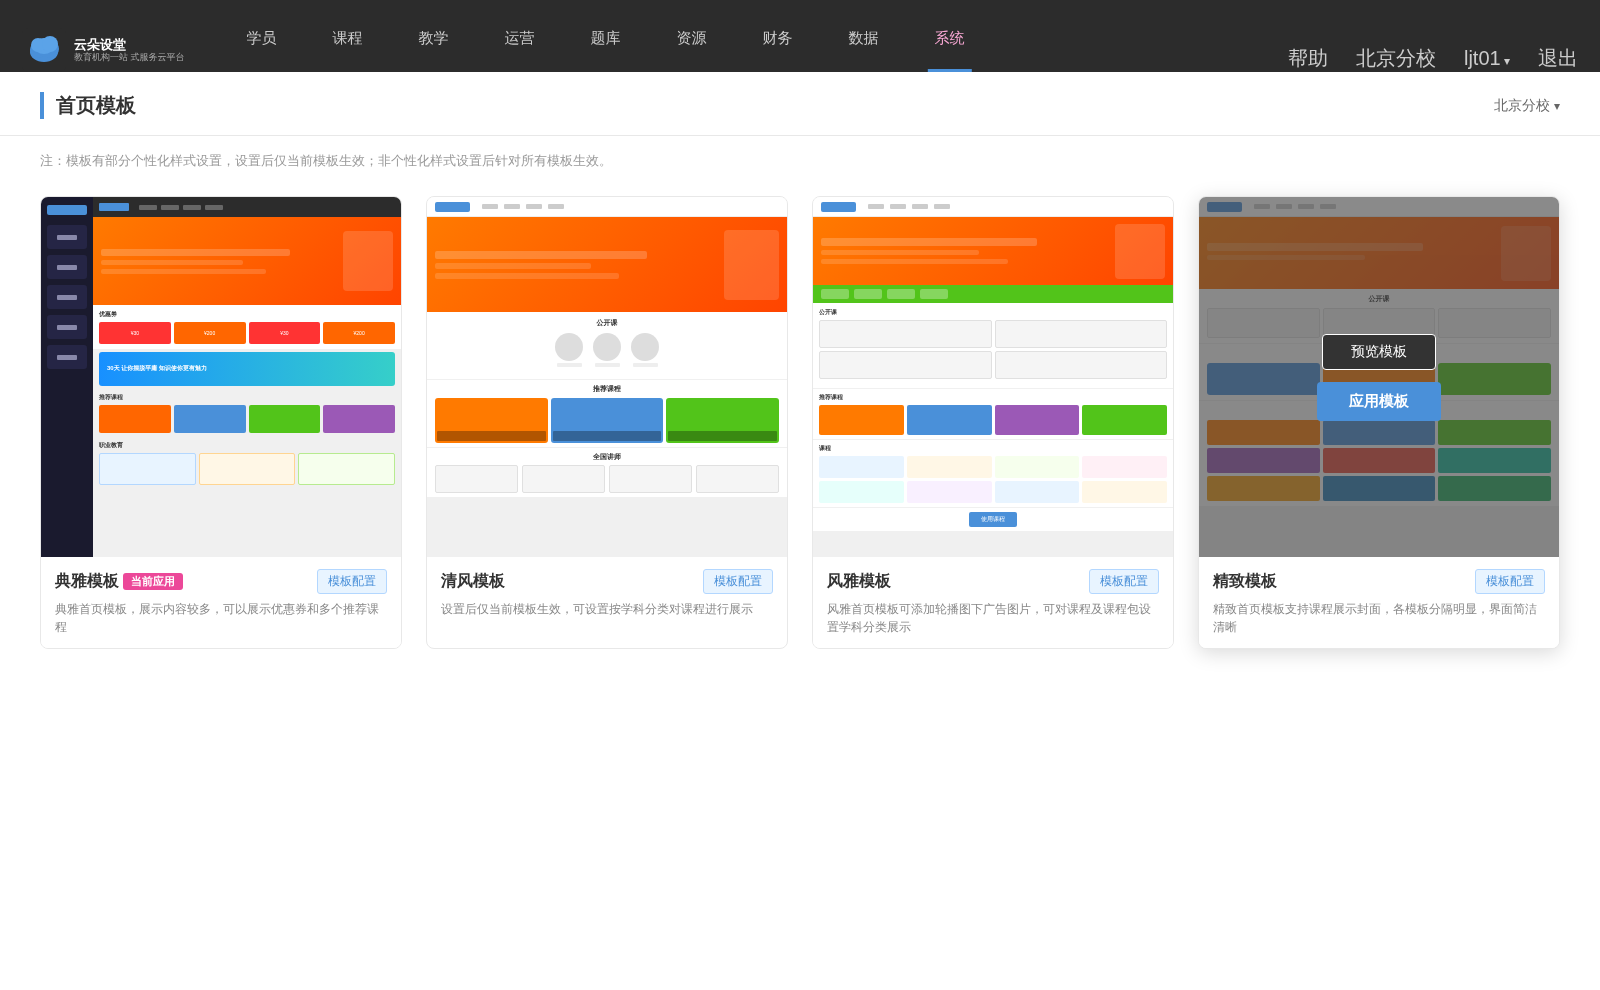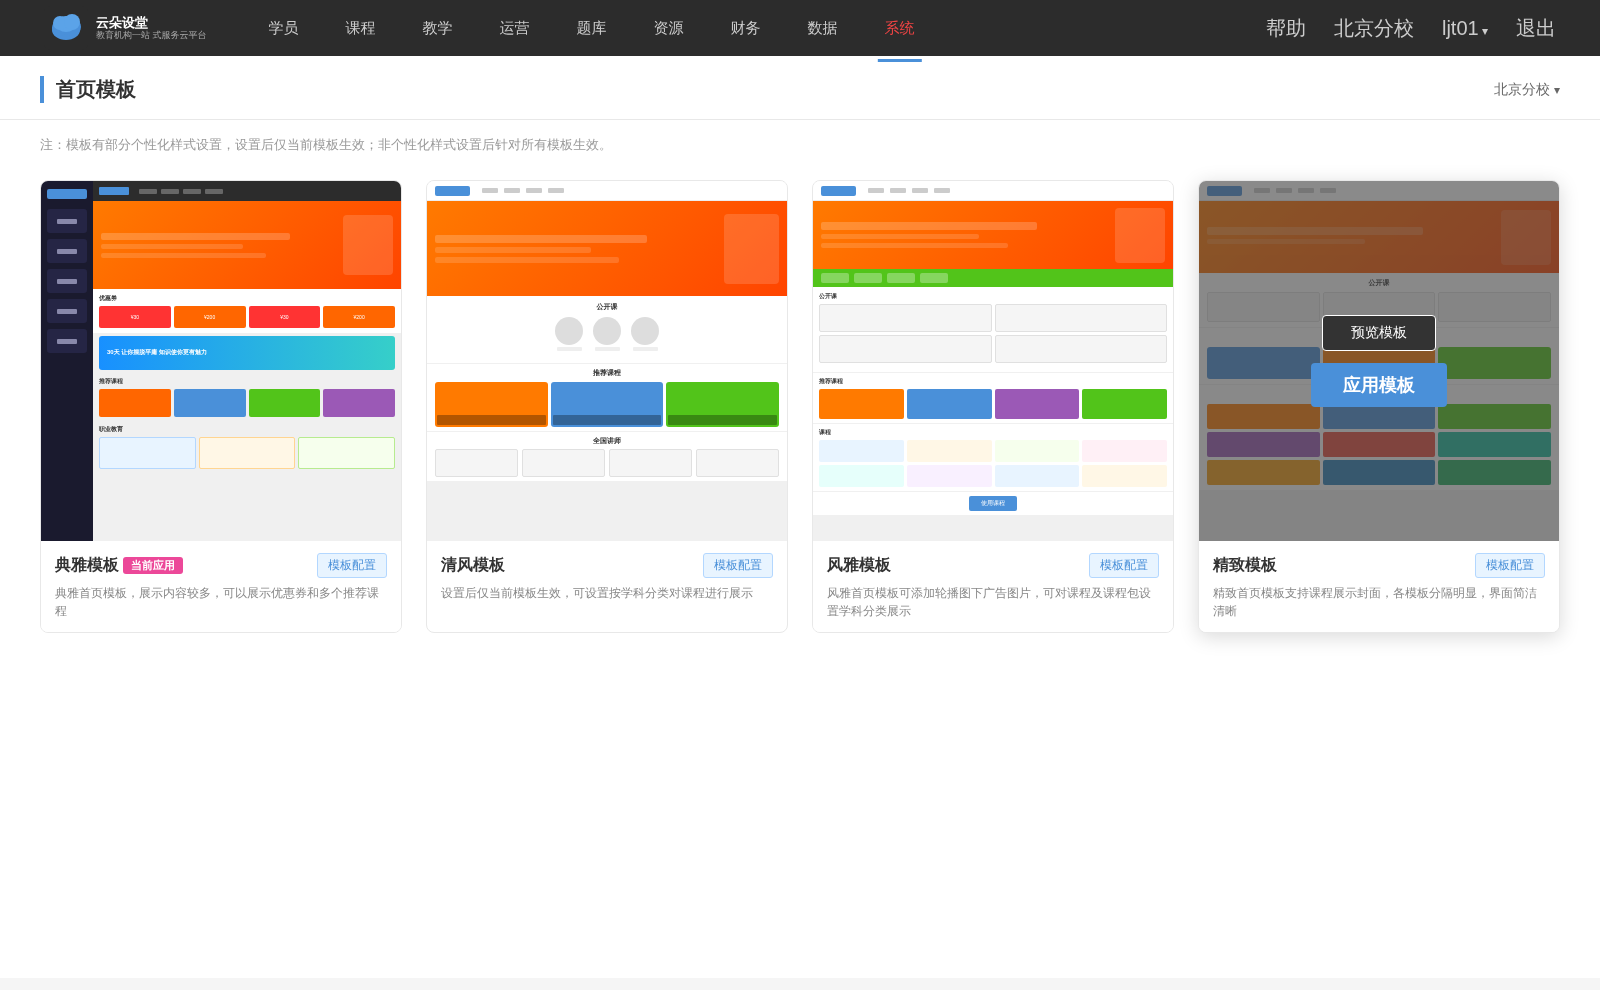--- a/index.html
+++ b/index.html
@@ -1,50 +1,50 @@
 <!DOCTYPE html>
 <html><head>
   <meta charset="utf-8">
   <style>
     * { box-sizing: border-box; margin: 0; padding: 0; }
     body { font-family: "Microsoft YaHei", "PingFang SC", sans-serif; background: #f5f5f5; min-width: 1600px; }
 
     
     .top-nav {
       background: #2c2c2c;
-      height: 56px;
-      display: flex;
-      align-items: center;
-      padding: 0 44px;
+      height: 72px;
+      display: flex;
+      align-items: flex-end;
+      padding: 0 22px;
       position: relative;
     }
     .nav-logo {
       display: flex;
       align-items: center;
       margin-right: 40px;
     }
     .nav-menu {
       display: flex;
       align-items: center;
-      gap: 3px;
+      gap: 12px;
       flex: 1;
     }
     .nav-item {
       color: #ccc;
       font-size: 15px;
       padding: 0 22px;
       height: 68px;
       display: flex;
       align-items: center;
       cursor: pointer;
       text-decoration: none;
       position: relative;
     }
     .nav-item.active {
-      color: #ef4444;
+      color: #f9a8d4;
     }
     .nav-item.active::after {
       content: '';
       position: absolute;
       bottom: 0;
       left: 50%;
       transform: translateX(-50%);
       width: 60%;
       height: 3px;
       background: #4A90D9;
@@ -175,21 +175,21 @@
       border-radius: 4px;
       font-size: 14px;
       cursor: pointer;
     }
     .t4-apply-btn {
       background: #4A90D9;
       color: white;
       border: none;
       padding: 10px 32px;
       border-radius: 4px;
-      font-size: 18px;
+      font-size: 15px;
       cursor: pointer;
       font-weight: bold;
     }
 
     
     .template-info {
       padding: 12px 14px;
       background: white;
     }
     .template-name-row {

